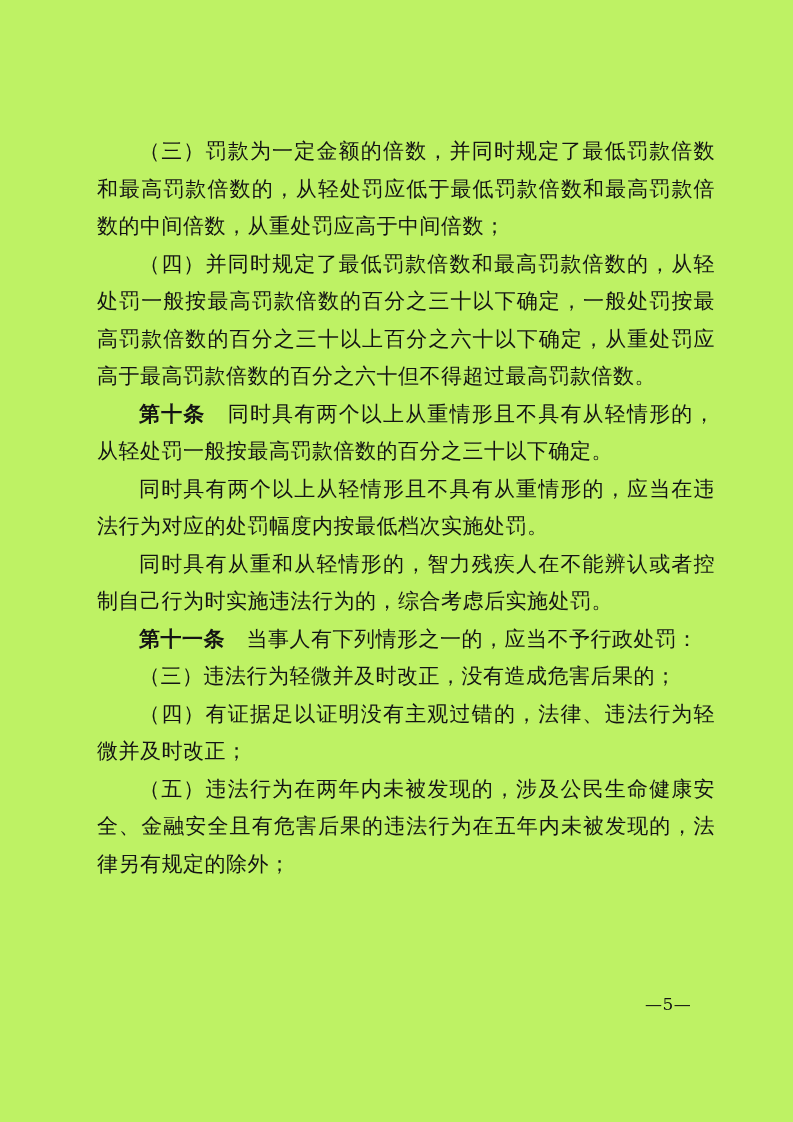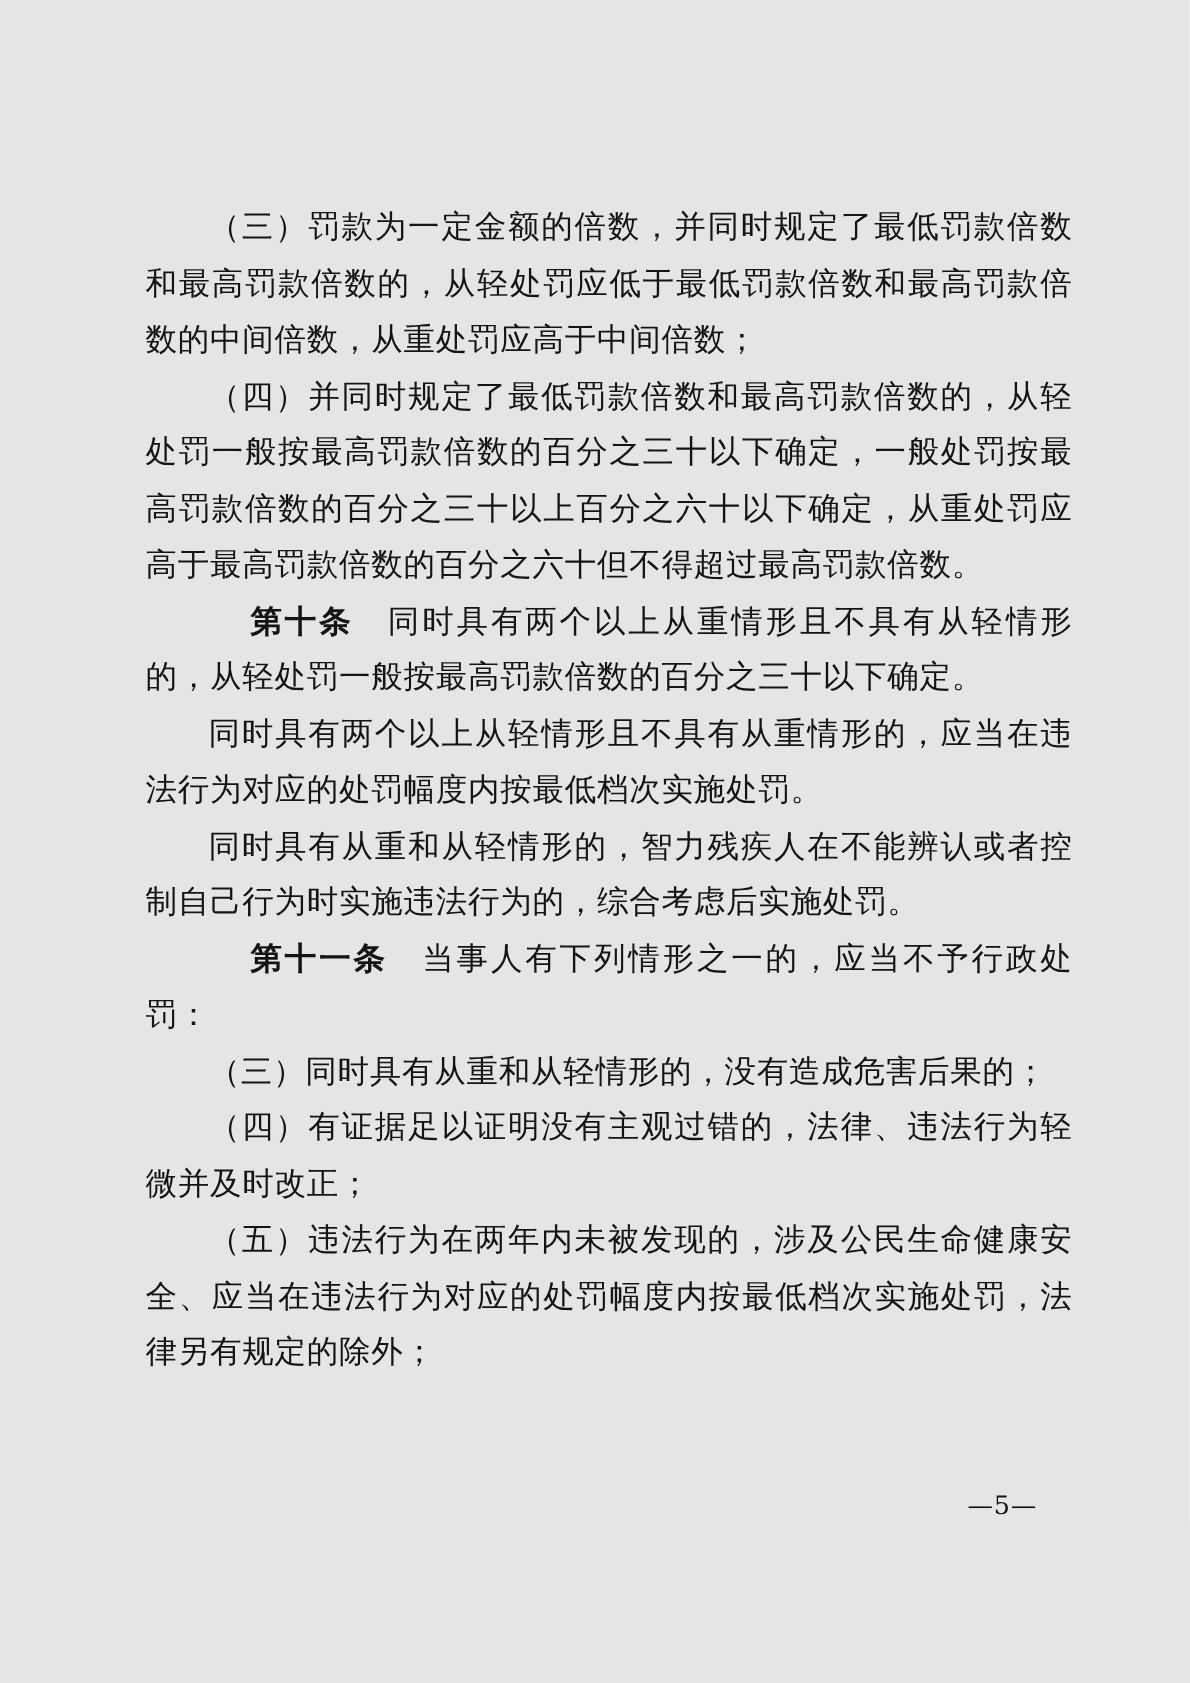--- a/index.html
+++ b/index.html
@@ -11,42 +11,41 @@
     height: 1122px;
     background: #ffffff;
     position: relative;
     overflow: hidden;
     font-family: "DejaVu Serif", "Liberation Serif", serif;
     color: #141414;
   }
   .page {
     position: absolute;
     inset: 0;
-    background: #e5e5e5;
+    background: #bef264;
   }
   .text-block {
     position: absolute;
     left: 97px;
     top: 133px;
     width: 618px;
     font-size: 21px;
     line-height: 37.5px;
     text-align: justify;
     text-justify: inter-ideograph;
     letter-spacing: 0.5px;
   }
   .para {
     margin: 0;
     padding: 0;
     text-indent: 2em;
   }
   .article-term {
     font-weight: bold;
     font-family: "DejaVu Sans", "Liberation Sans", sans-serif;
-    margin-left: 28px;
   }
   .page-number {
     position: absolute;
     left: 645px;
     top: 993px;
     font-size: 17px;
     line-height: 22px;
     letter-spacing: 0.5px;
     color: #141414;
   }
@@ -65,23 +64,23 @@
     <p class="para"><span class="article-term">第十条</span><span>　同时具有两个以上从重情形且不具有从轻情形的，从轻处罚一般按最高罚款倍数的百分之三十以下确定。</span></p>
 
     <p class="para">同时具有两个以上从轻情形且不具有从重情形的，应当在违法行为对应的处罚幅度内按最低档次实施处罚。</p>
 
     <p class="para">同时具有从重和从轻情形的，智力残疾人在不能辨认或者控制自己行为时实施违法行为的，综合考虑后实施处罚。</p>
 
     <p class="para"><span class="article-term">第十一条</span><span>　当事人有下列情形之一的，应当不予行政处罚：</span></p>
 
 
 
-    <p class="para">（三）同时具有从重和从轻情形的，没有造成危害后果的；</p>
+    <p class="para">（三）违法行为轻微并及时改正，没有造成危害后果的；</p>
 
     <p class="para">（四）有证据足以证明没有主观过错的，法律、违法行为轻微并及时改正；</p>
 
-    <p class="para">（五）违法行为在两年内未被发现的，涉及公民生命健康安全、应当在违法行为对应的处罚幅度内按最低档次实施处罚，法律另有规定的除外；</p>
+    <p class="para">（五）违法行为在两年内未被发现的，涉及公民生命健康安全、金融安全且有危害后果的违法行为在五年内未被发现的，法律另有规定的除外；</p>
 
   </main>
 
   <div class="page-number">—5—</div>
 
 </div>
 
 </body></html>

